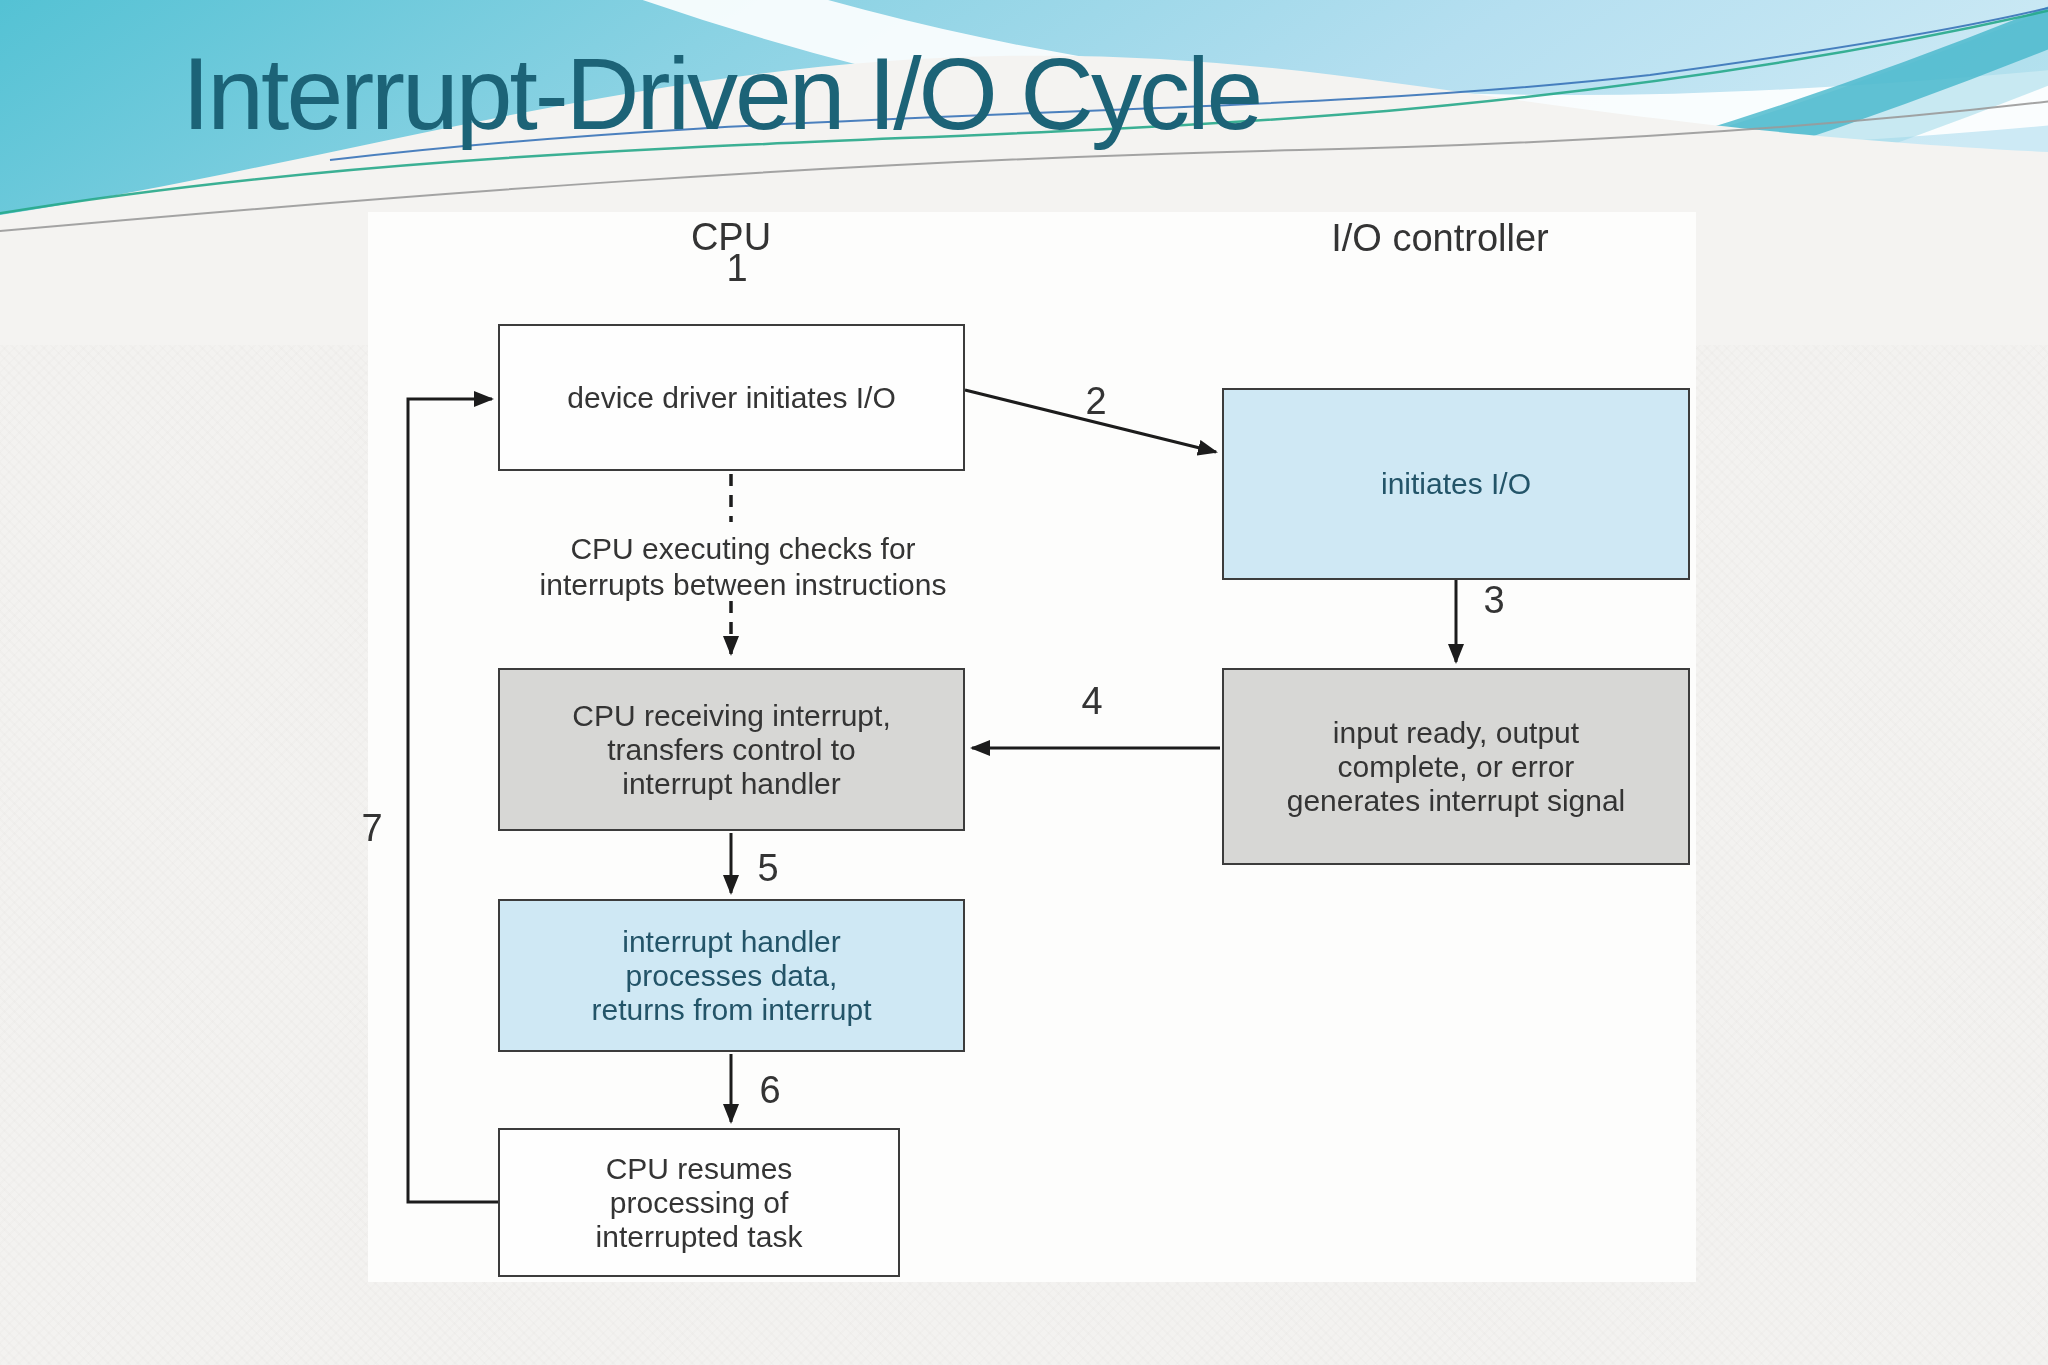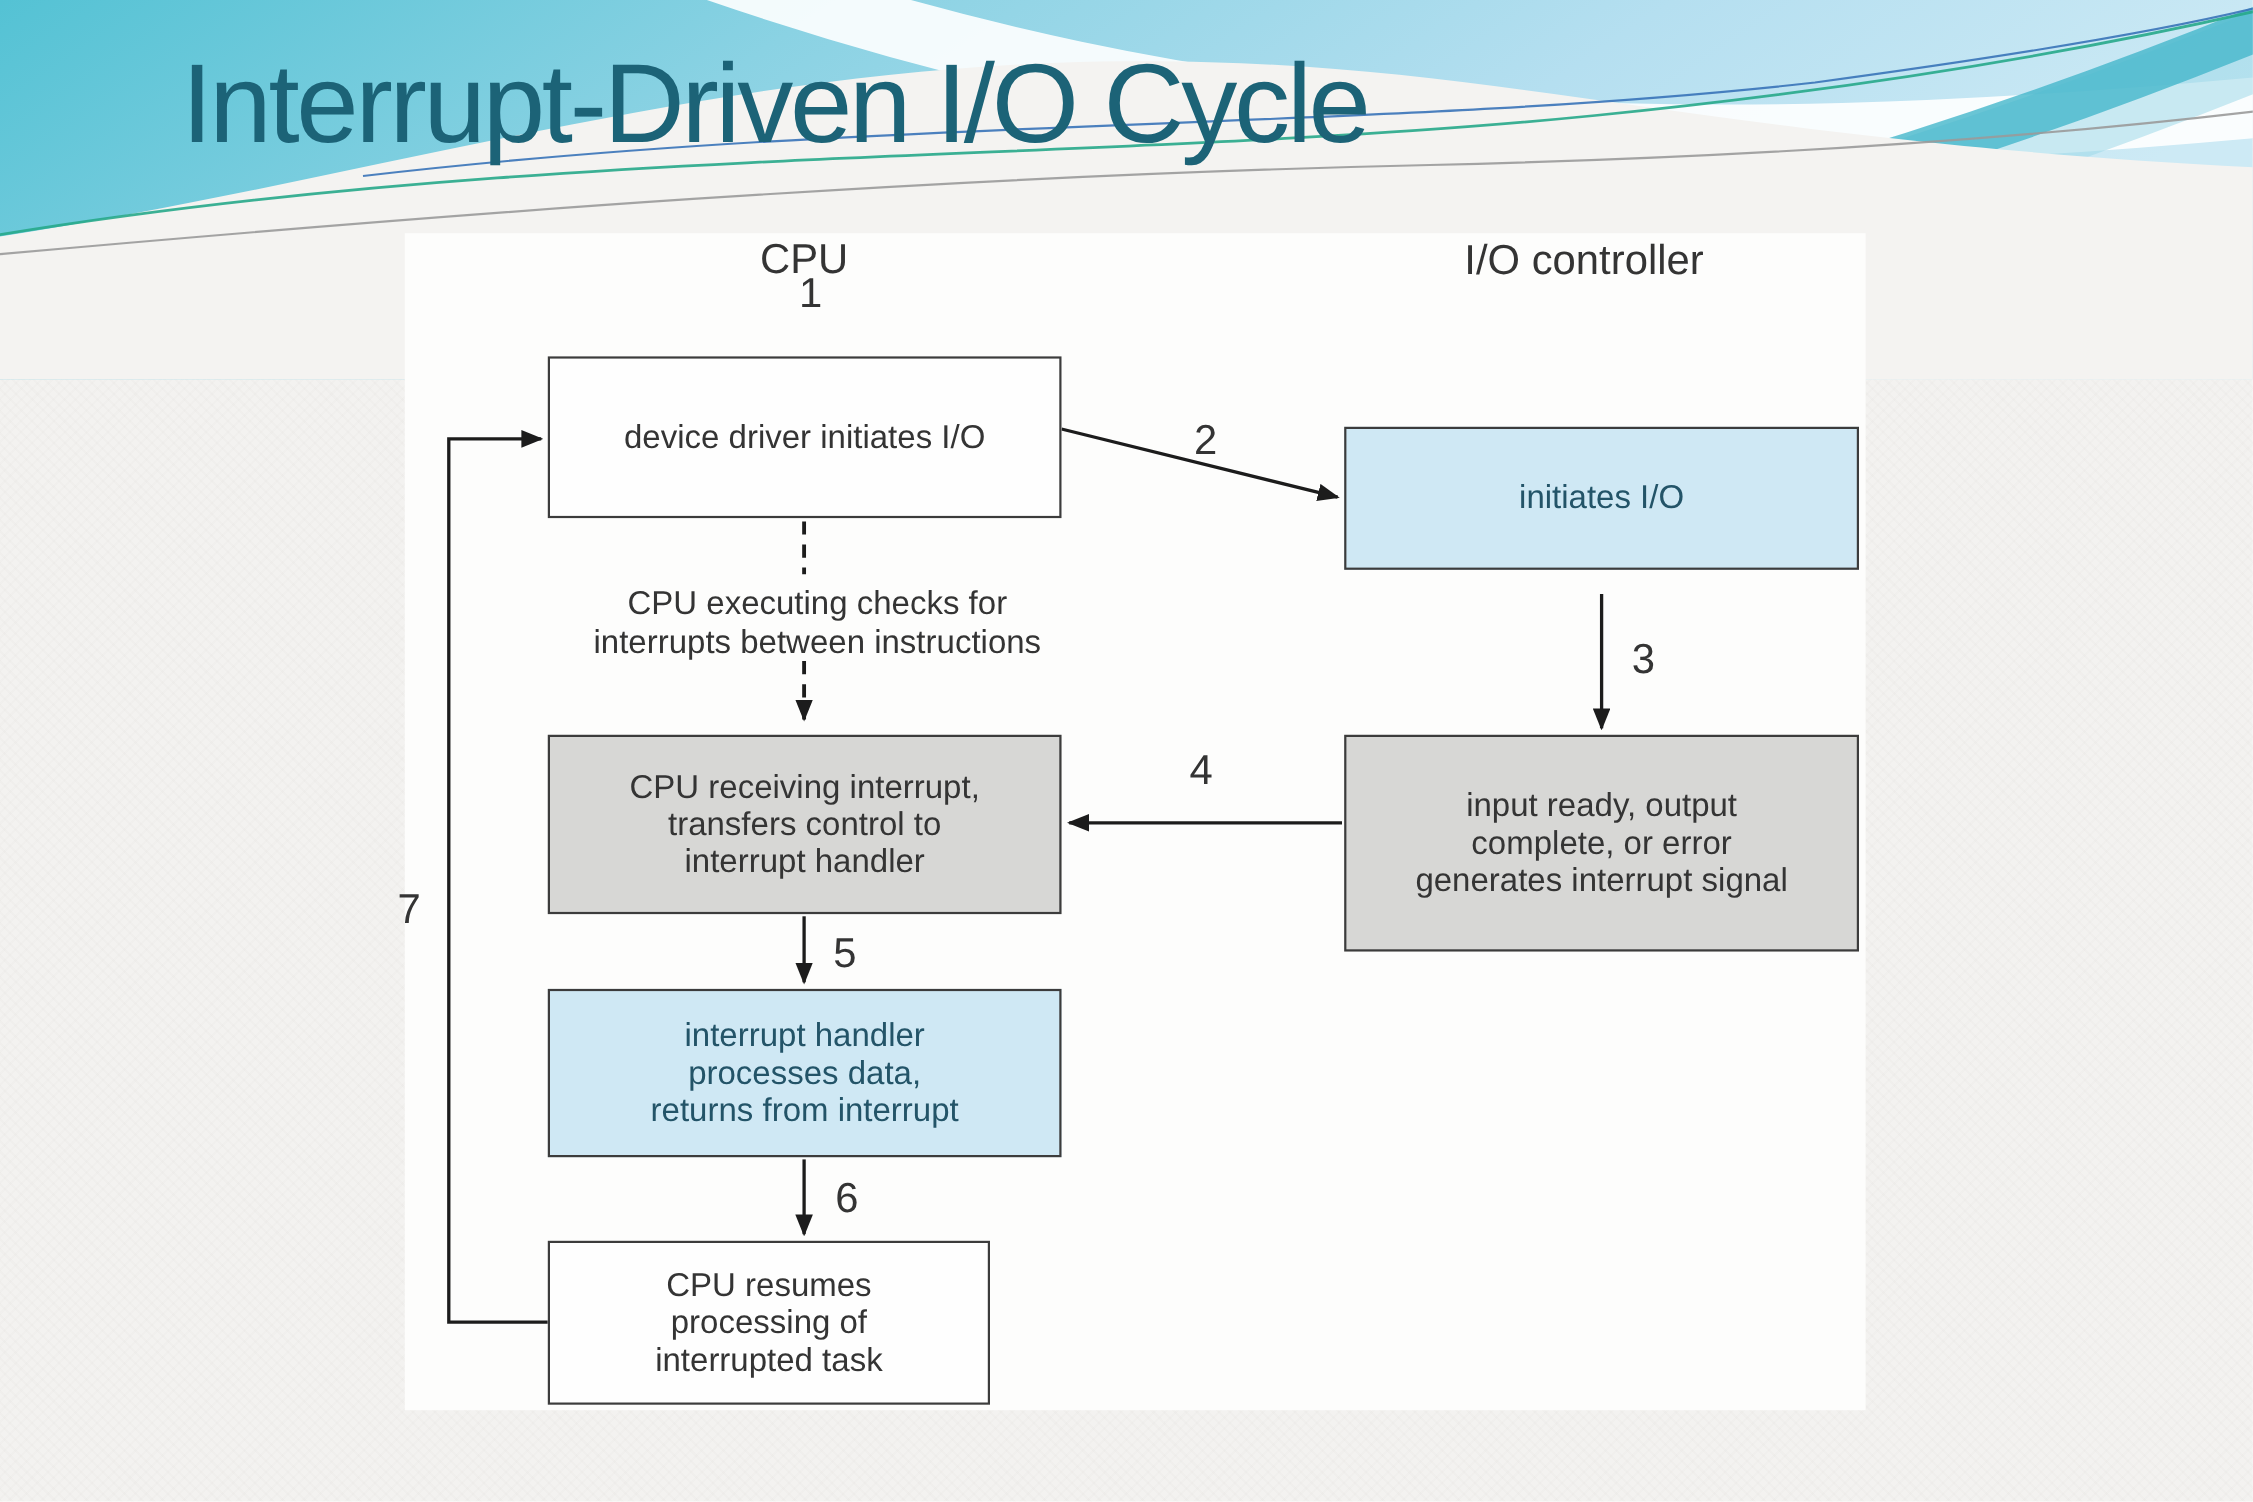--- a/index.html
+++ b/index.html
@@ -12,21 +12,21 @@
   body{
     position:relative;overflow:hidden;
     font-family:"Liberation Sans","DejaVu Sans",sans-serif;
     background:
       repeating-linear-gradient(45deg, rgba(120,110,100,0.025) 0 2px, transparent 2px 7px),
       repeating-linear-gradient(-45deg, rgba(120,110,100,0.02) 0 2px, transparent 2px 7px),
       var(--page_bg);
   }
   .banner{position:absolute;left:0;top:0;width:2048px;height:345px;}
   .slide-title{
-    position:absolute;left:165px;top:36px;
+    position:absolute;left:182px;top:36px;
     font-size:102px;letter-spacing:-3px;line-height:1.15;
     color:var(--title_teal);white-space:nowrap;z-index:5;
   }
   .panel{
     position:absolute;left:368px;top:212px;width:1328px;height:1070px;
     background:var(--panel_bg);z-index:1;
   }
   .arrows{position:absolute;left:0;top:0;width:2048px;height:1365px;z-index:2;}
   .node{
     position:absolute;z-index:3;display:flex;align-items:center;justify-content:center;
@@ -102,21 +102,21 @@
 <span class="step-num" style="left:770px;top:1090px;">6</span>
 <span class="step-num" style="left:372px;top:828px;">7</span>
 
 <div class="note">CPU executing checks for
 interrupts between instructions</div>
 
 <div class="node fill-white" style="left:498px;top:324px;width:467px;height:147px;">
   <div class="node-text">device driver initiates I/O</div>
 </div>
 
-<div class="node fill-blue" style="left:1222px;top:388px;width:468px;height:130px;">
+<div class="node fill-blue" style="left:1222px;top:388px;width:468px;height:192px;">
   <div class="node-text">initiates I/O</div>
 </div>
 
 <div class="node fill-gray" style="left:498px;top:668px;width:467px;height:163px;">
   <div class="node-text">CPU receiving interrupt,
 transfers control to
 interrupt handler</div>
 </div>
 
 <div class="node fill-gray" style="left:1222px;top:668px;width:468px;height:197px;">

